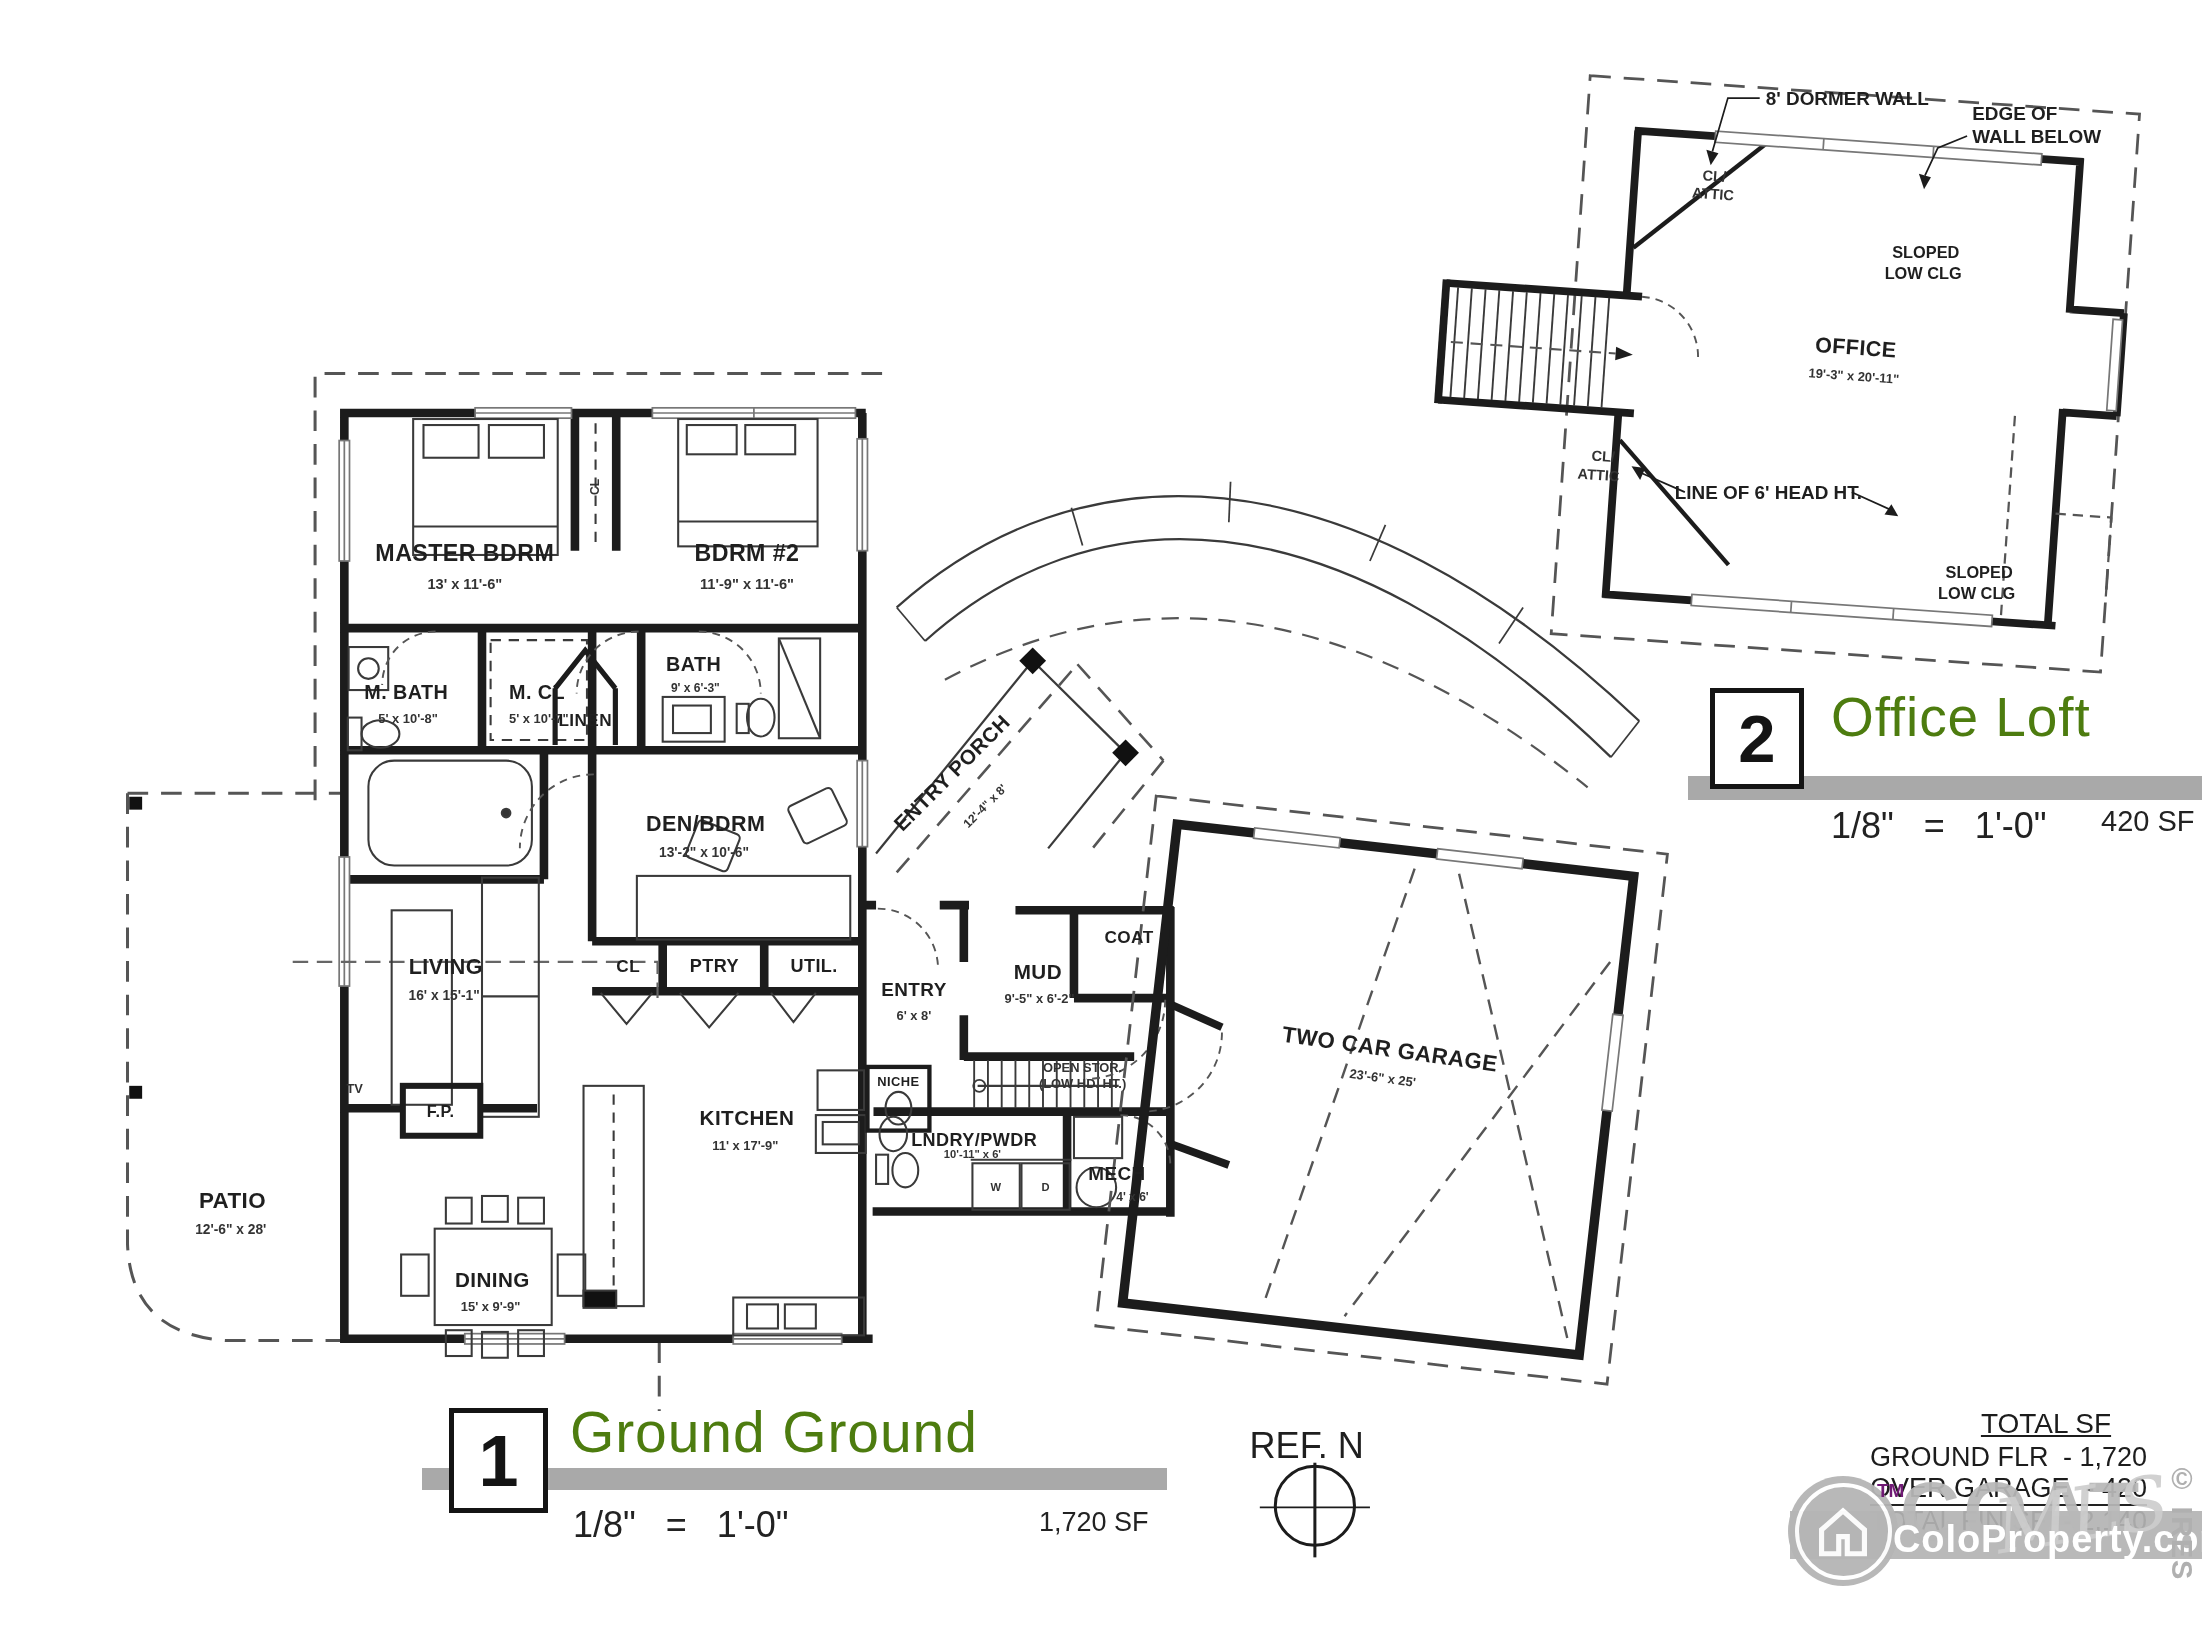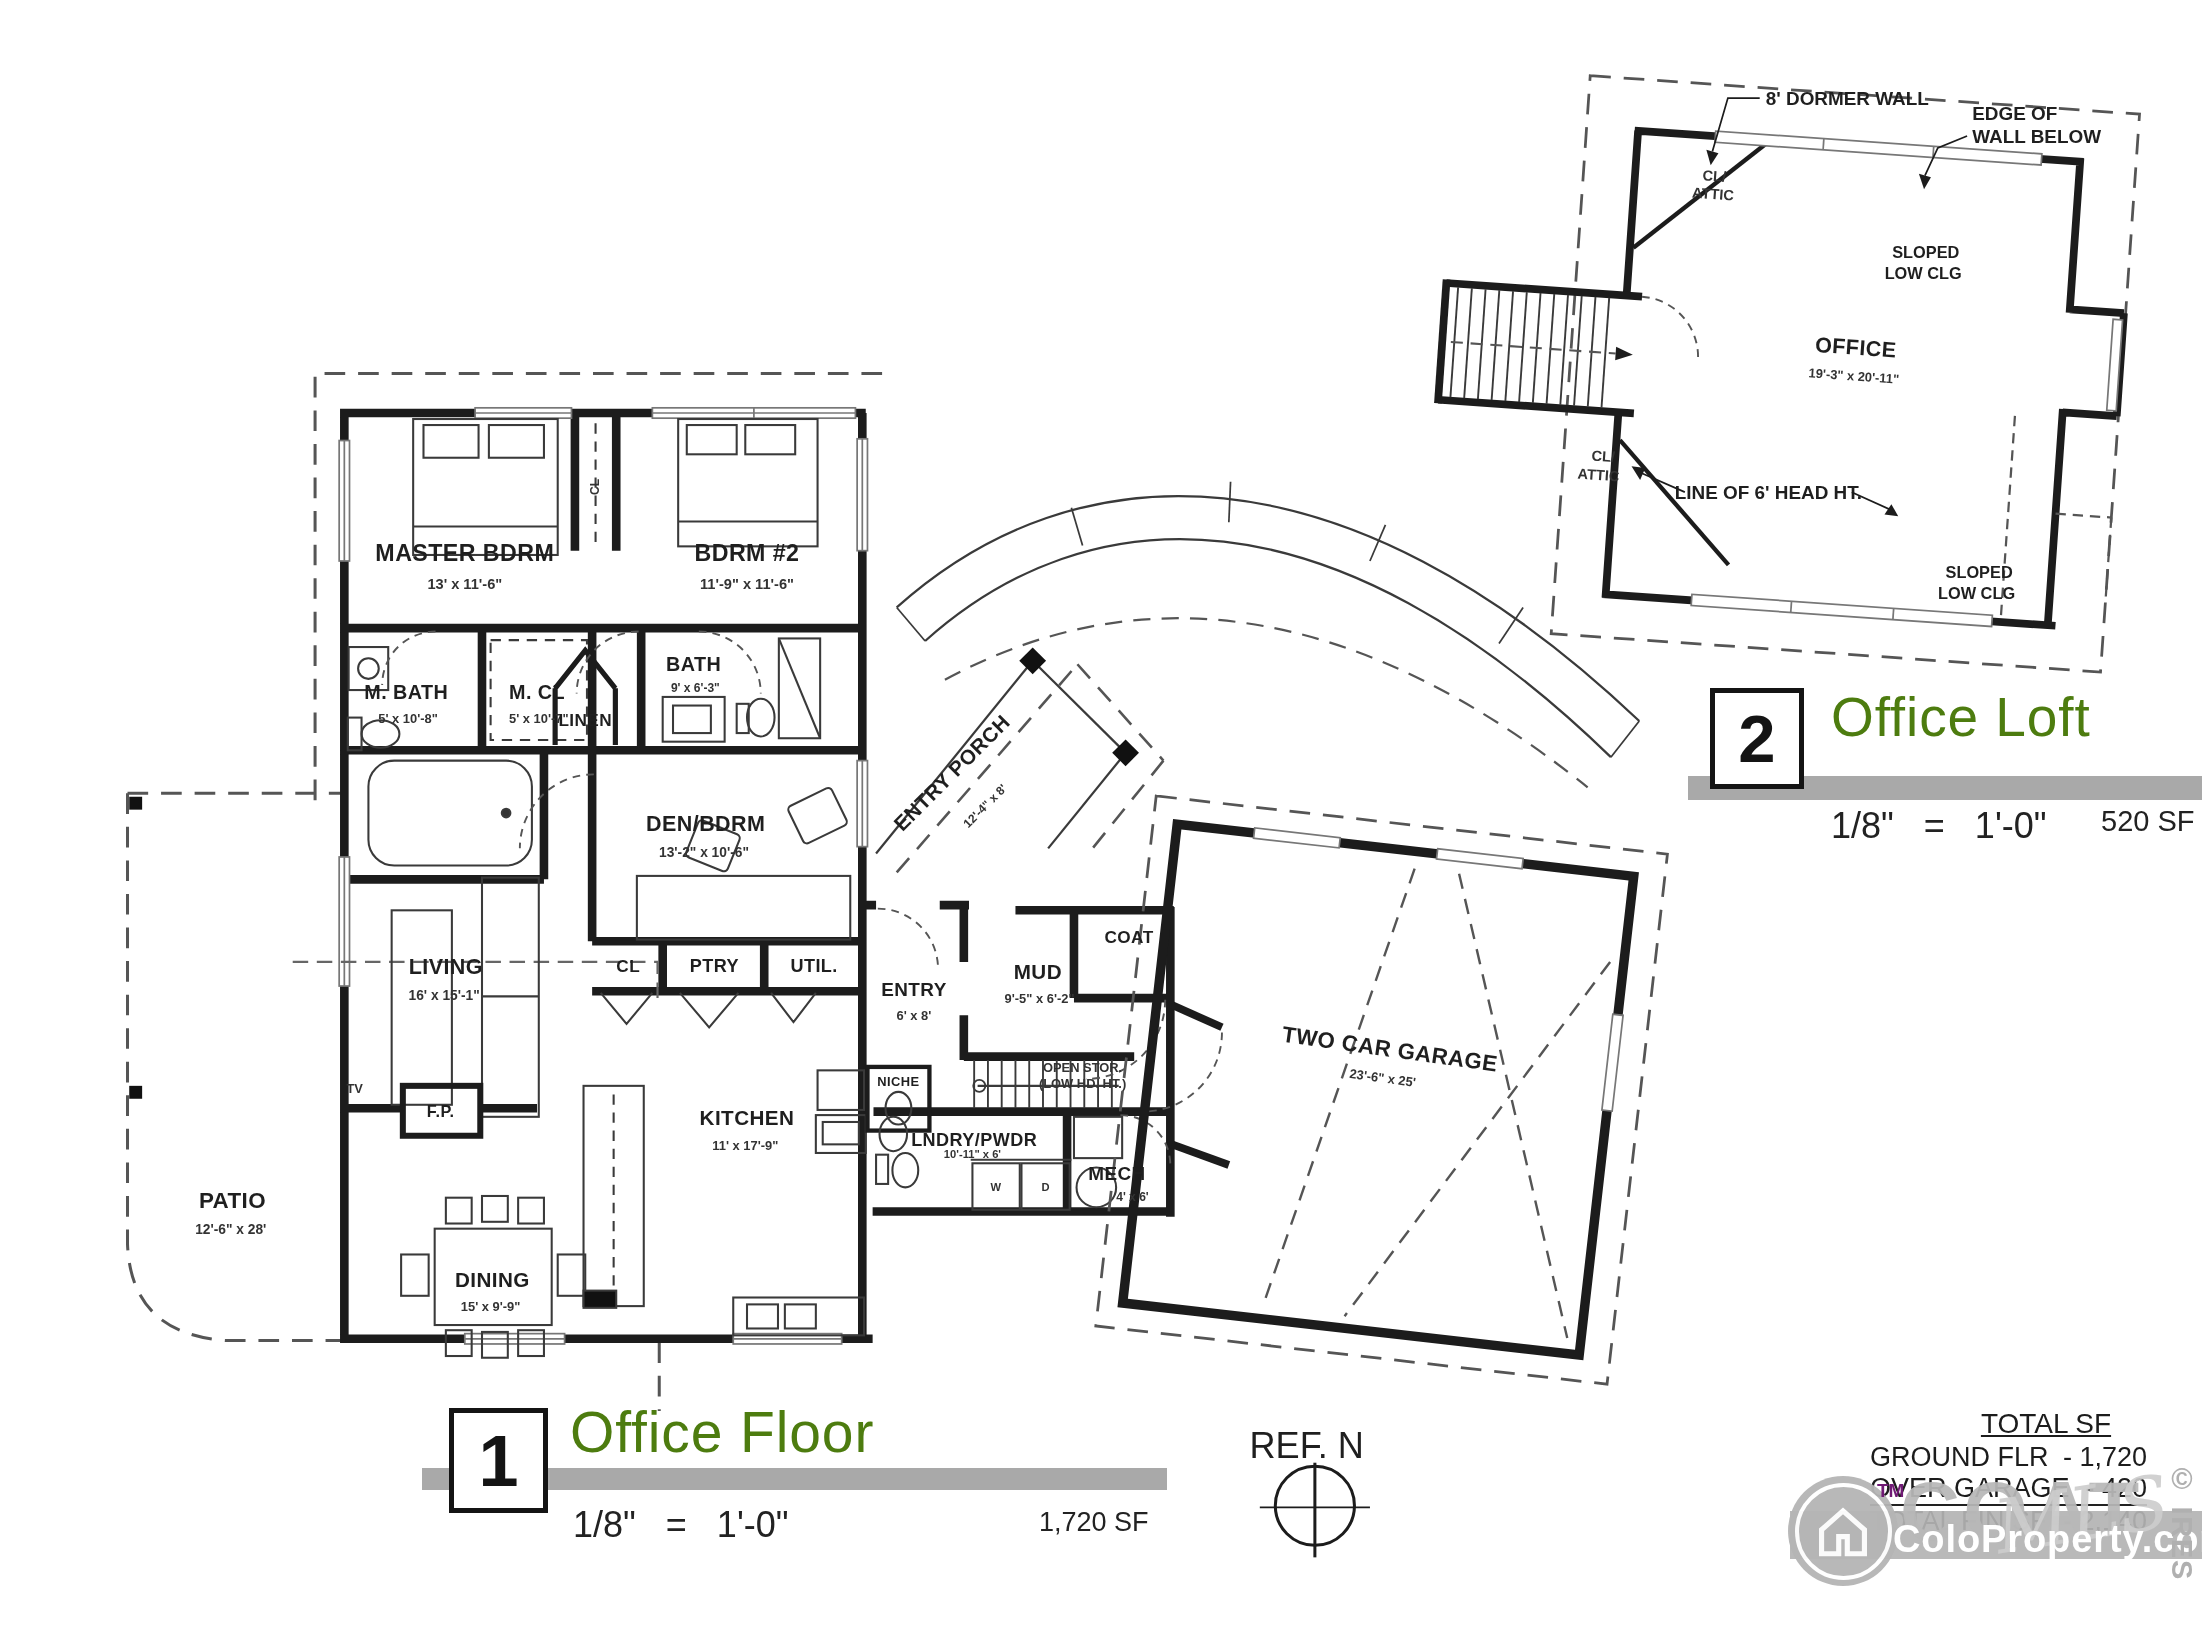--- a/index.html
+++ b/index.html
@@ -394,31 +394,31 @@
     <line x1="1528" y1="1700" x2="1528" y2="1810" stroke="#1c1c1c" stroke-width="3.5"></line>
     <line x1="1464" y1="1752" x2="1592" y2="1752" stroke="#1c1c1c" stroke-width="2"></line>
   </g>
 </svg>
 
   
   <div class="graybar" style="left:422px;top:1468px;width:745px;height:22.4px;"></div>
   <div class="numbox" style="left:449px;top:1408px;width:89px;height:95px;font-size:72px;">
     <span>1</span>
   </div>
-  <div class="plan-title" style="left:570px;top:1399px;font-size:57px;">Office Floor</div>
+  <div class="plan-title" style="left:570px;top:1399px;font-size:57px;">Ground Ground</div>
   <div class="scale-text" style="left:573px;top:1504px;font-size:36px;">1/8"   =   1'-0"</div>
   <div class="area-text" style="left:1039px;top:1507px;font-size:27px;">1,720 SF</div>
 
   <div class="graybar" style="left:1688px;top:776px;width:515px;height:24px;"></div>
   <div class="numbox" style="left:1710px;top:688px;width:84px;height:91px;font-size:67px;">
     <span>2</span>
   </div>
   <div class="plan-title" style="left:1831px;top:685px;font-size:55px;">Office Loft</div>
   <div class="scale-text" style="left:1831px;top:805px;font-size:36px;">1/8"   =   1'-0"</div>
-  <div class="area-text" style="left:2101px;top:805px;font-size:29px;">520 SF</div>
+  <div class="area-text" style="left:2101px;top:805px;font-size:29px;">420 SF</div>
 
   
   <div class="totals">
     <div class="hdr">TOTAL SF</div>
     <div class="row">
       <span>GROUND FLR</span>
       <span>-  1,720</span>
     </div>
     <div class="row">
       <span>OVER GARAGE</span>

